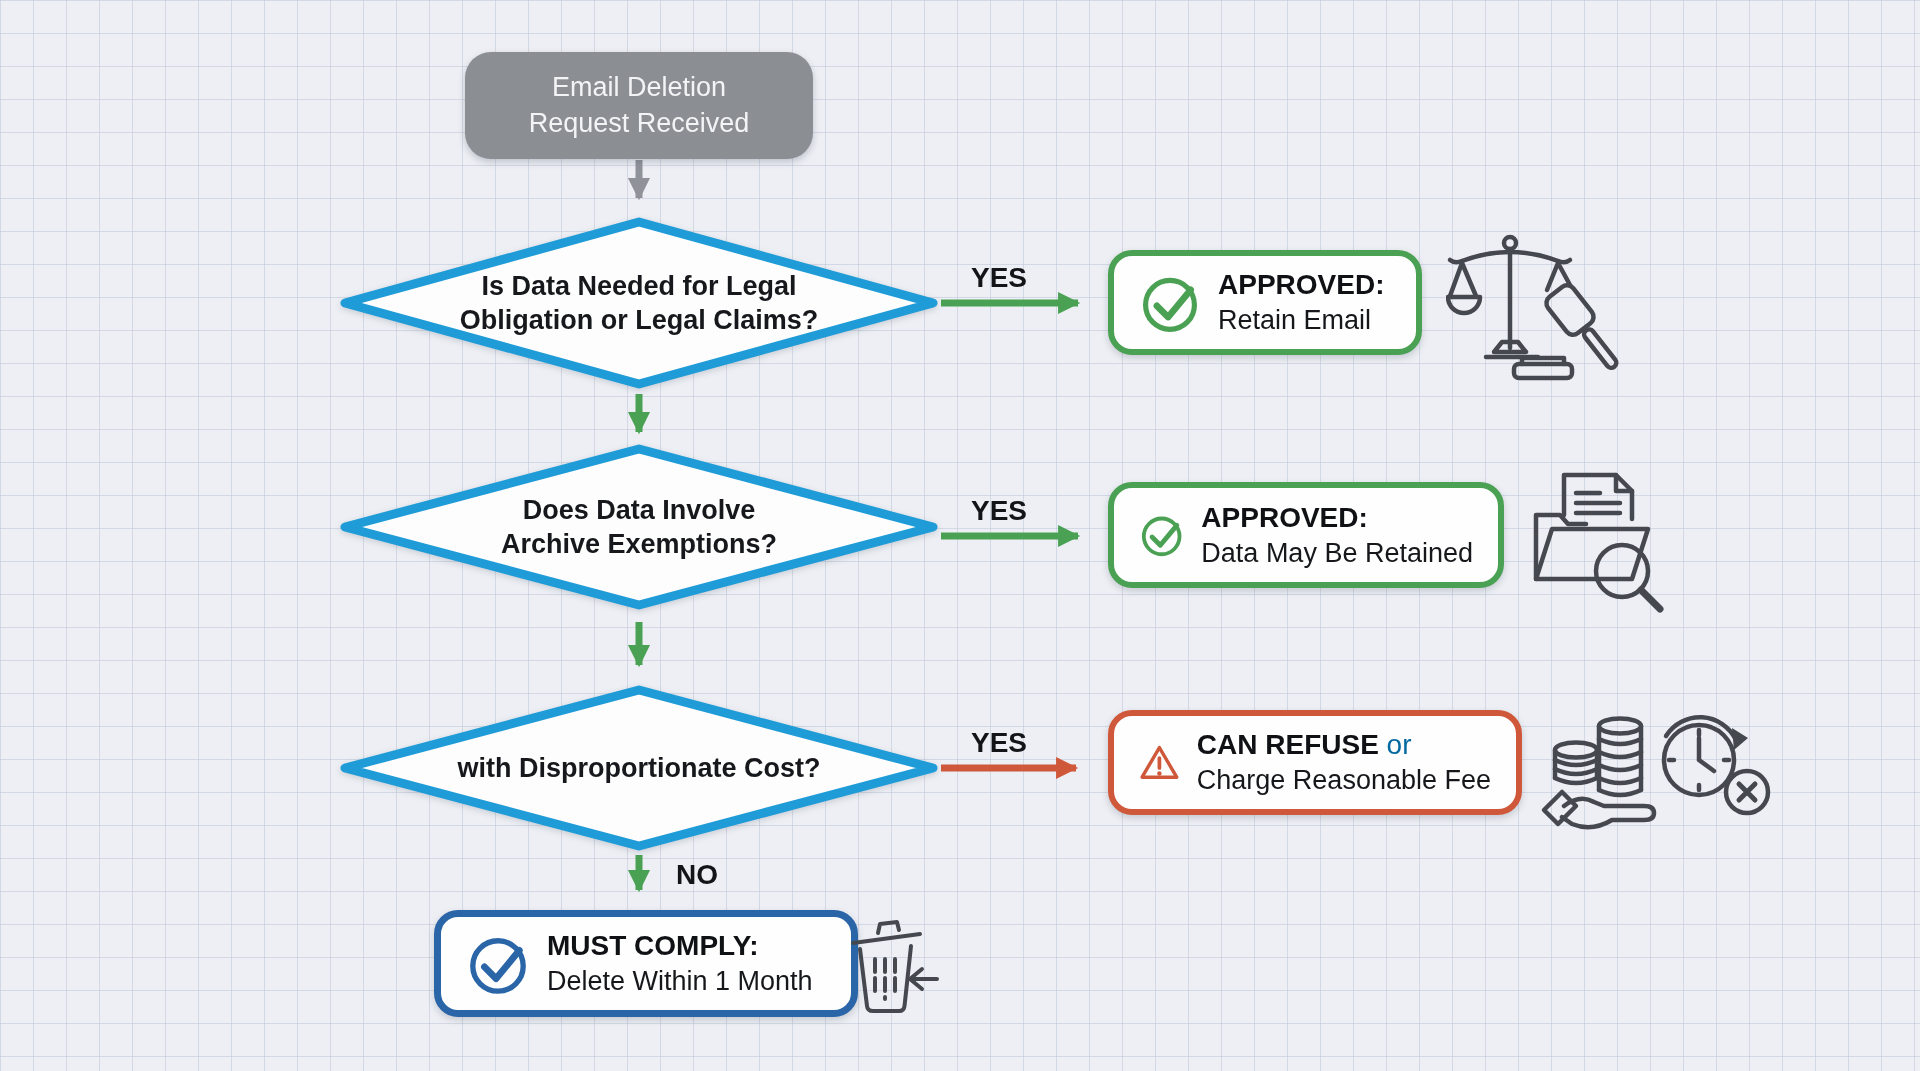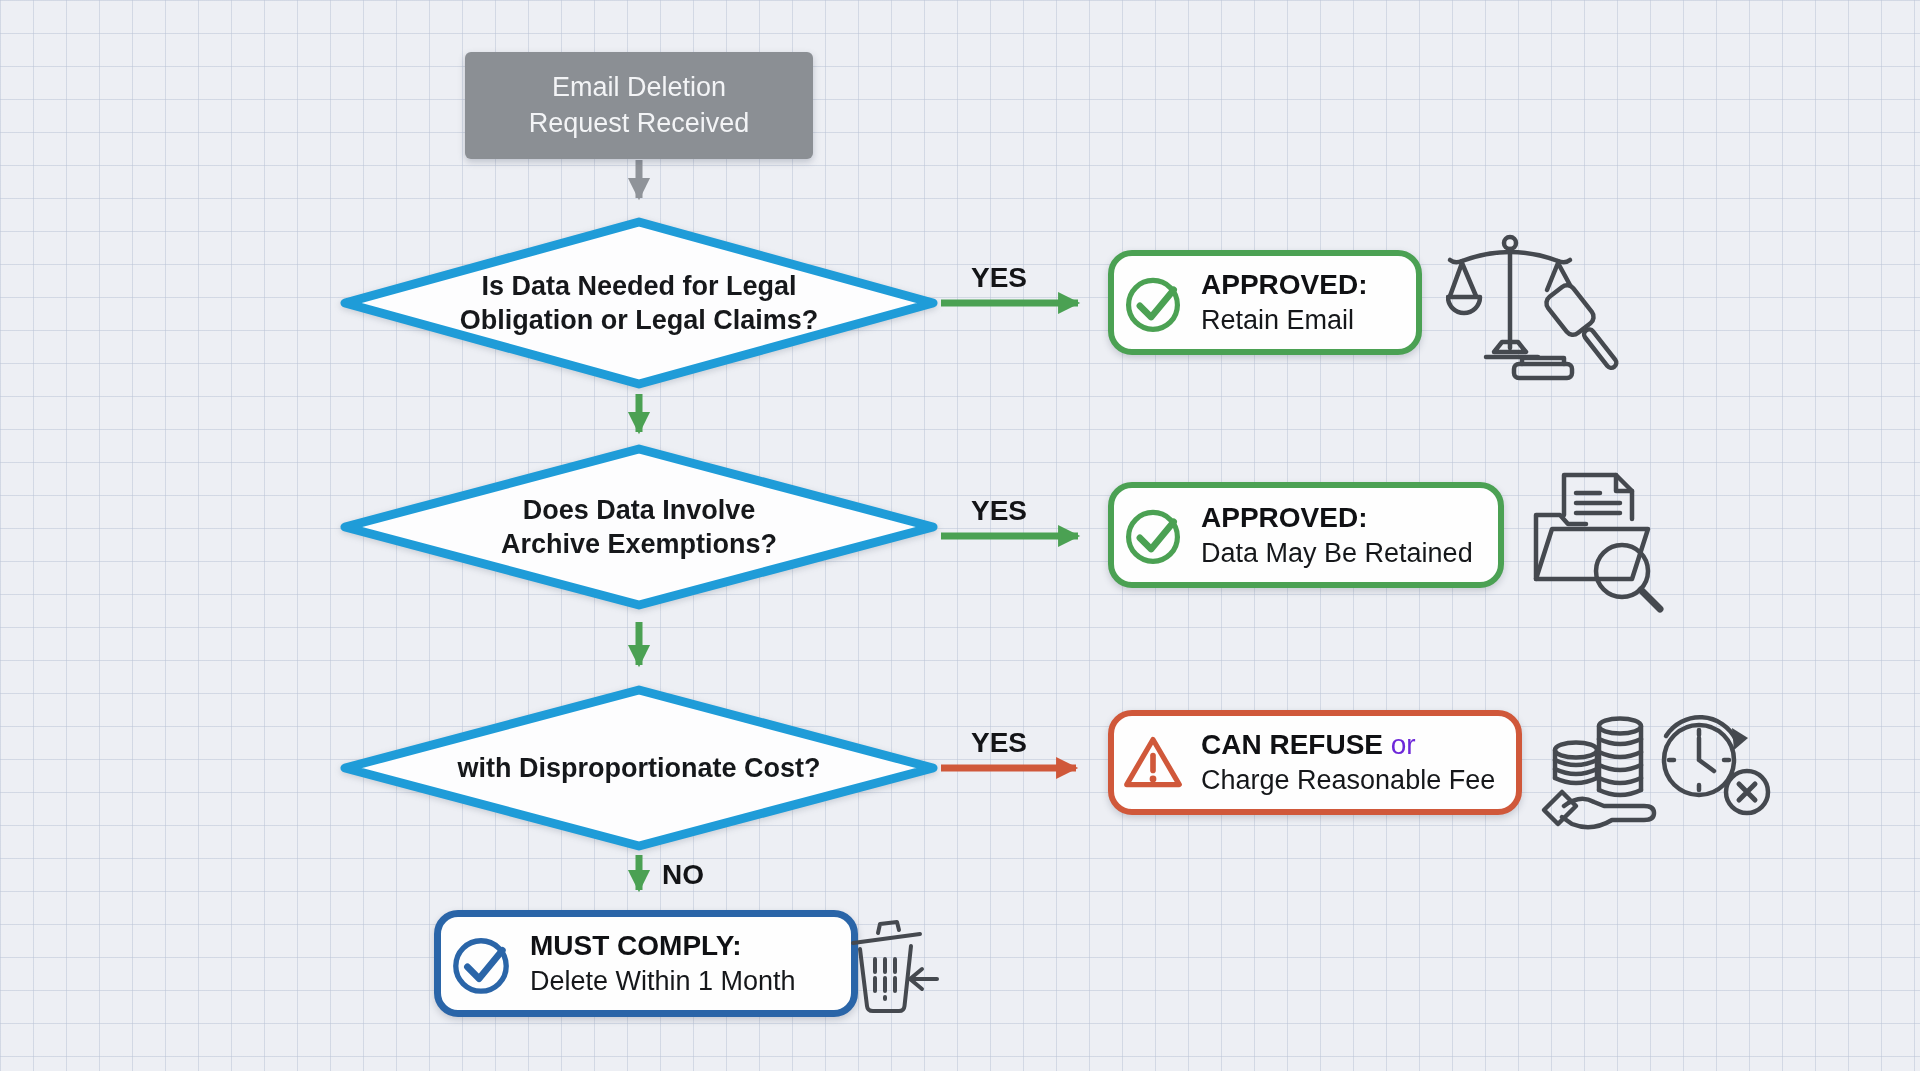--- a/index.html
+++ b/index.html
@@ -17,21 +17,21 @@
       linear-gradient(to bottom, rgba(189,198,215,.55) 1px, transparent 1px);
     background-size:33px 33px;
   }
   .connectors{position:absolute;left:0;top:0;width:1920px;height:1071px;z-index:1;}
 
   .node{position:absolute;z-index:2;box-sizing:border-box;}
 
   
   .start-node{
     left:465px;top:52px;width:348px;height:107px;
-    background:#8b8f94;border-radius:6px;
+    background:#8b8f94;border-radius:26px;
     display:flex;flex-direction:column;align-items:center;justify-content:center;
     color:#f3f4f6;font-size:27px;line-height:1.32;
     box-shadow:0 3px 7px rgba(70,80,100,.28);
     text-align:center;
   }
 
   
   .diamond{position:absolute;z-index:2;}
   .diamond svg{position:absolute;left:0;top:0;overflow:visible;filter:drop-shadow(0 2px 3px rgba(70,80,100,.22));}
   .diamond .dtext{
@@ -40,42 +40,42 @@
     font-size:27px;line-height:1.27;color:#16181b;text-align:center;font-weight:bold;
   }
   .d1{left:339px;top:216px;width:600px;height:174px;}
   .d2{left:339px;top:444px;width:600px;height:166px;}
   .d3{left:339px;top:685px;width:600px;height:166px;}
 
   
   .outcome{
     position:absolute;z-index:2;box-sizing:border-box;
     display:flex;align-items:center;gap:17px;
-    background:#fefefe;border-radius:24px;padding:0 8px;
+    background:#fefefe;border-radius:24px;padding:0 25px;
     box-shadow:0 3px 7px rgba(70,80,100,.24);
     white-space:nowrap;
   }
   .outcome .texts{display:flex;flex-direction:column;}
   .outcome .title{font-weight:700;font-size:28px;color:#101114;line-height:1.28;}
-  .outcome .title .normal{font-weight:400;color:#6d28d9;}
+  .outcome .title .normal{font-weight:400;color:#0369a1;}
   .outcome .subtitle{font-size:27px;color:#15171a;line-height:1.28;}
   .ob1{left:1108px;top:250px;width:314px;height:105px;border:6px solid #4ba153;}
   .ob2{left:1108px;top:482px;width:396px;height:106px;border:6px solid #4ba153;}
   .ob3{left:1108px;top:710px;width:414px;height:105px;border:6px solid #d0583a;}
   .ob4{left:434px;top:910px;width:424px;height:107px;border:7px solid #2a65a8;}
 
   
   .branch-label{
     position:absolute;z-index:3;font-weight:700;font-size:28px;color:#131417;
     width:84px;
   }
   .yes1{left:971px;top:262px;}
   .yes2{left:971px;top:495px;}
   .yes3{left:971px;top:727px;}
-  .no1{left:648px;top:859px;width:70px;text-align:center;}
+  .no1{left:648px;top:859px;width:70px;text-align:right;}
 
   
   .deco{position:absolute;z-index:2;}
   .deco svg{display:block;}
 </style>
 </head>
 <body>
 
 <div class="canvas">
 

